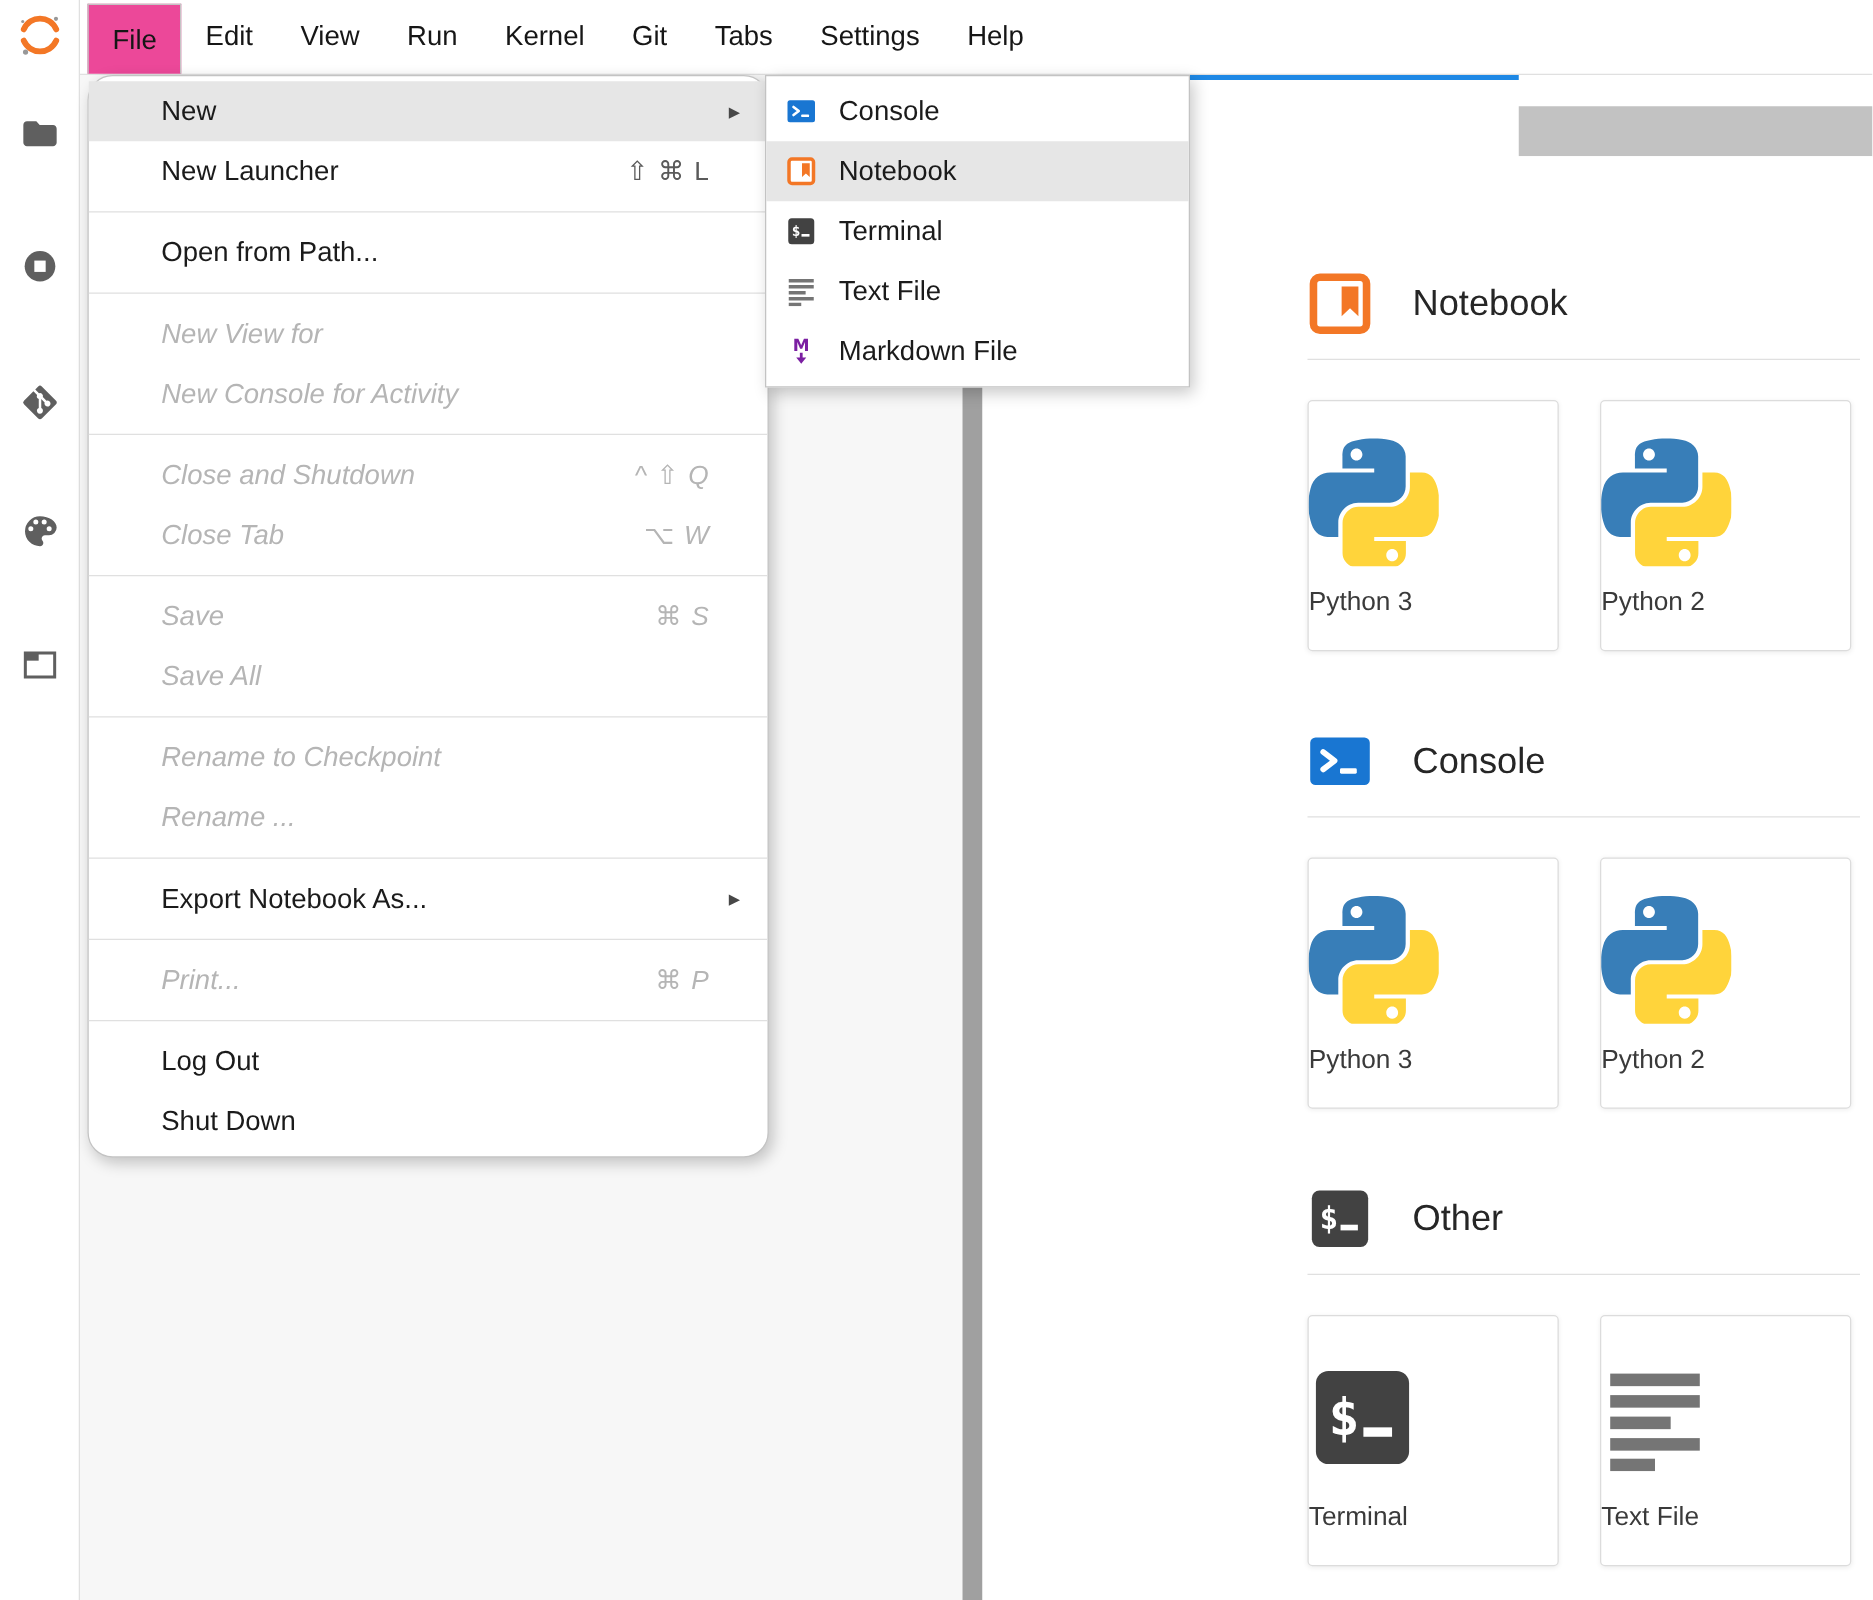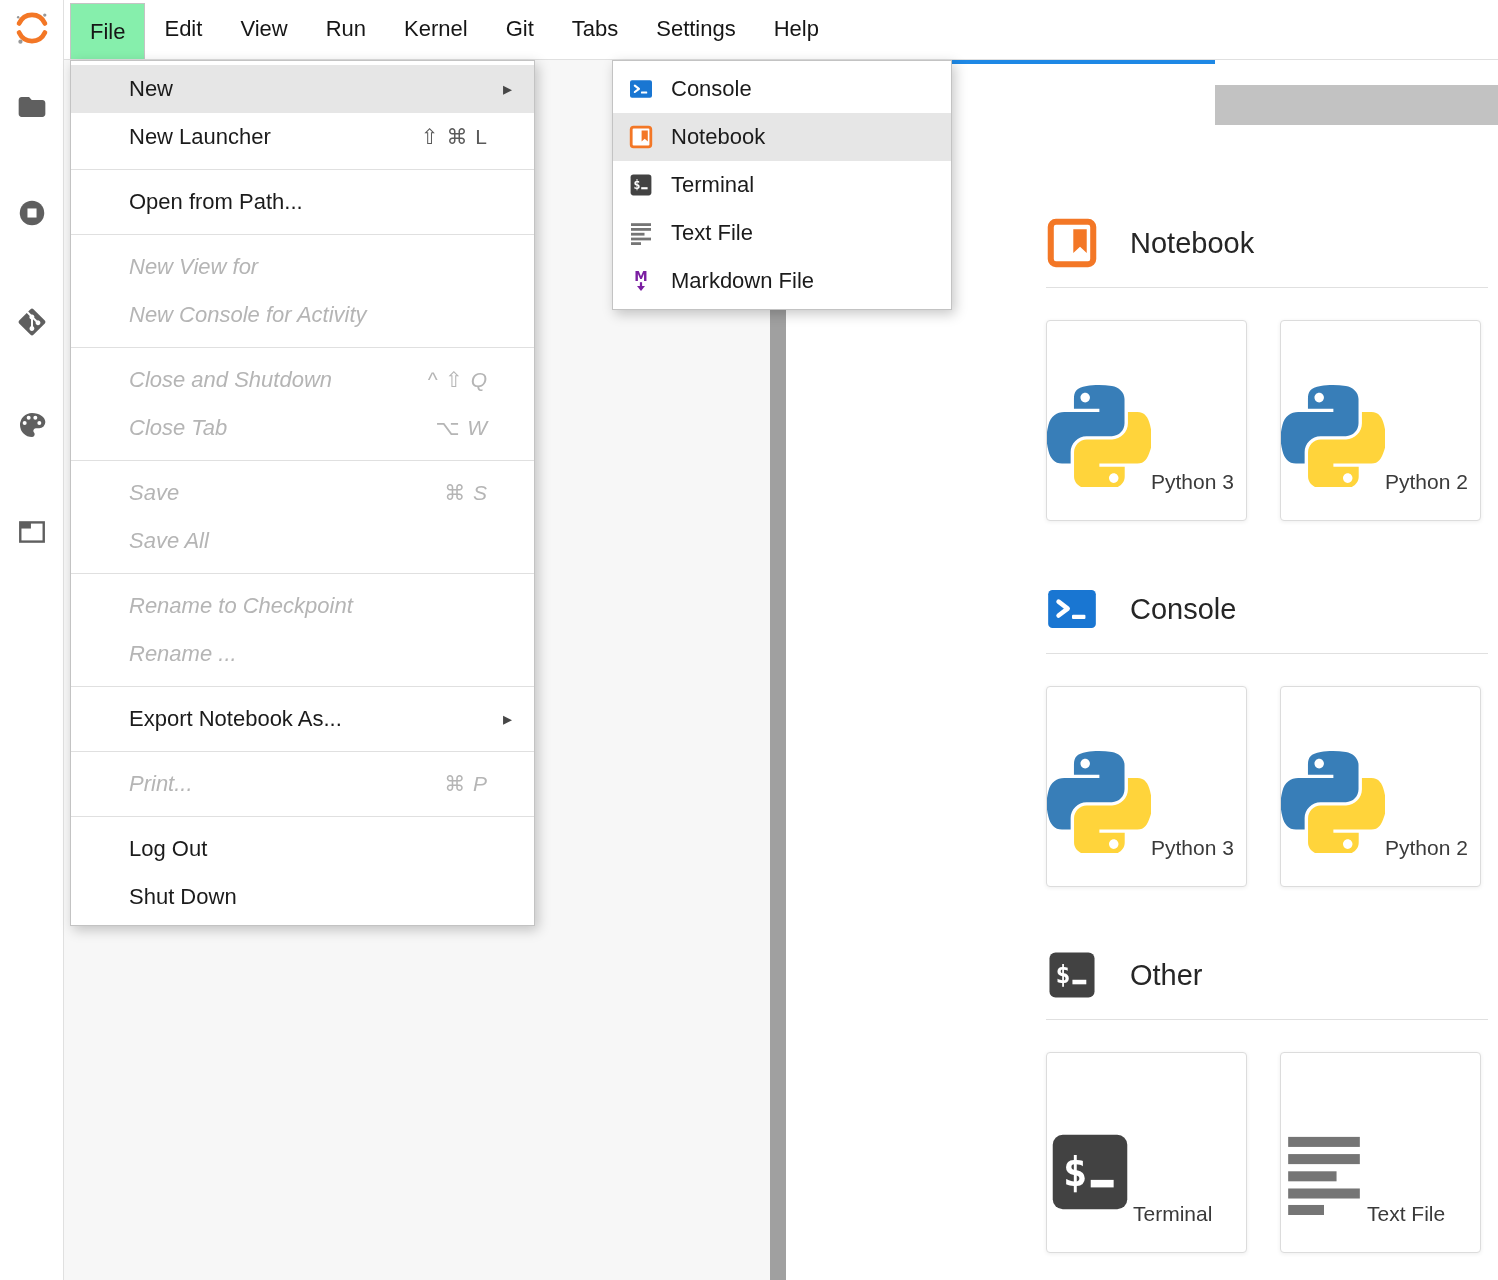--- a/index.html
+++ b/index.html
@@ -9,50 +9,50 @@
 
   
   .rail { position:absolute; left:0; top:0; width:64px; height:1280px; background:#fff; border-right:1px solid #e0e0e0; z-index:500; }
   .rail-icon { position:absolute; left:50%; transform:translateX(-50%); width:32px; height:32px; }
   .rail-icon.rail-logo { width:42px; height:42px; }
   .rail-icon svg { width:100%; height:100%; display:block; }
 
   
   .menubar { position:absolute; left:64px; top:0; right:0; height:60px; background:#fff; border-bottom:1px solid #e0e0e0; display:flex; align-items:flex-end; padding-left:6px; z-index:600; }
   .menu-item { height:60px; display:flex; align-items:center; padding:0 19px; font-size:22px; color:#161616; cursor:default; }
-  .menu-item.active { height:56px; border:1px solid #c4c4c4; border-bottom:none; background:#86efac; position:relative; z-index:1250; }
+  .menu-item.active { height:56px; border:1px solid #c4c4c4; border-bottom:none; background:#ec4899; position:relative; z-index:1250; }
 
   
   .filebrowser-bg { position:absolute; left:64px; top:60px; width:706px; height:1220px; background:#f7f7f7; }
   .splitter { position:absolute; left:770px; top:60px; width:16px; height:1220px; background:#a0a0a0; }
 
   
   .tabbar { position:absolute; left:786px; top:60px; width:712px; height:65px; background:#fff; display:flex; }
   .tab-active { width:429px; height:65px; background:#fff; border-top:4px solid #1E88E5; }
   .tabbar-filler { flex:1; margin-top:25px; background:#c2c2c2; }
 
   
   .launcher { position:absolute; left:786px; top:125px; width:712px; height:1155px; background:#fff; padding:92px 10px 0 260px; overflow:hidden; }
   .launcher-section { margin-bottom:62px; }
   .section-header { display:flex; align-items:center; gap:32px; }
   .section-icon { width:52px; height:52px; flex:none; }
   .section-icon svg { width:100%; height:100%; display:block; }
   .section-title { font-size:29px; color:#262626; }
   .section-rule { height:1px; background:#e0e0e0; margin-top:18px; }
   .cards { display:flex; gap:33px; margin-top:32px; }
   .card { width:201px; height:201px; background:#fff; border:1px solid #dcdcdc; border-radius:4px;
-          box-shadow:0 1px 4px rgba(0,0,0,0.07); display:flex; flex-direction:row; align-items:center; cursor:pointer; }
+          box-shadow:0 1px 4px rgba(0,0,0,0.07); display:flex; flex-direction:column; align-items:flex-start; cursor:pointer; }
   .card-icon { width:104px; height:104px; margin-top:28px; }
   .card-icon.small { width:86px; height:86px; margin-top:38px; }
   .card-icon svg { width:100%; height:100%; display:block; }
   .card-label { margin-top:auto; margin-bottom:26px; font-size:21px; color:#3a3a3a; }
 
   
   .dropdown { position:absolute; background:#fff; border:1px solid #c3c3c3; box-shadow:3px 4px 12px rgba(0,0,0,0.22); padding:4px 0; z-index:1100; }
-  .file-menu { left:70px; top:60px; width:465px; }
+  .file-menu { left:70px; top:60px; width:545px;border-radius:20px; }
   .new-submenu { left:612px; top:60px; width:340px; z-index:1150; }
   .menu-row { height:48px; display:flex; align-items:center; padding:0 22px 0 58px; font-size:22px; color:#1b1b1b; cursor:default; }
   .new-submenu .menu-row { padding:0 16px; }
   .menu-row.highlighted { background:#e6e6e6; }
   .menu-row.disabled { color:#b5b5b5;font-style:italic; }
   .menu-row .shortcut { margin-left:auto; margin-right:24px; color:#5a5a5a; font-size:21px; letter-spacing:1px; white-space:nowrap; }
   .menu-row.disabled .shortcut { color:#b5b5b5; }
   .menu-row .arrow { margin-left:auto; font-size:18px; color:#474747; line-height:1; }
   .menu-divider { height:1px; background:#e0e0e0; margin:8px 0; }
   .mi-icon { width:24px; height:24px; margin-right:18px; flex:none; }

